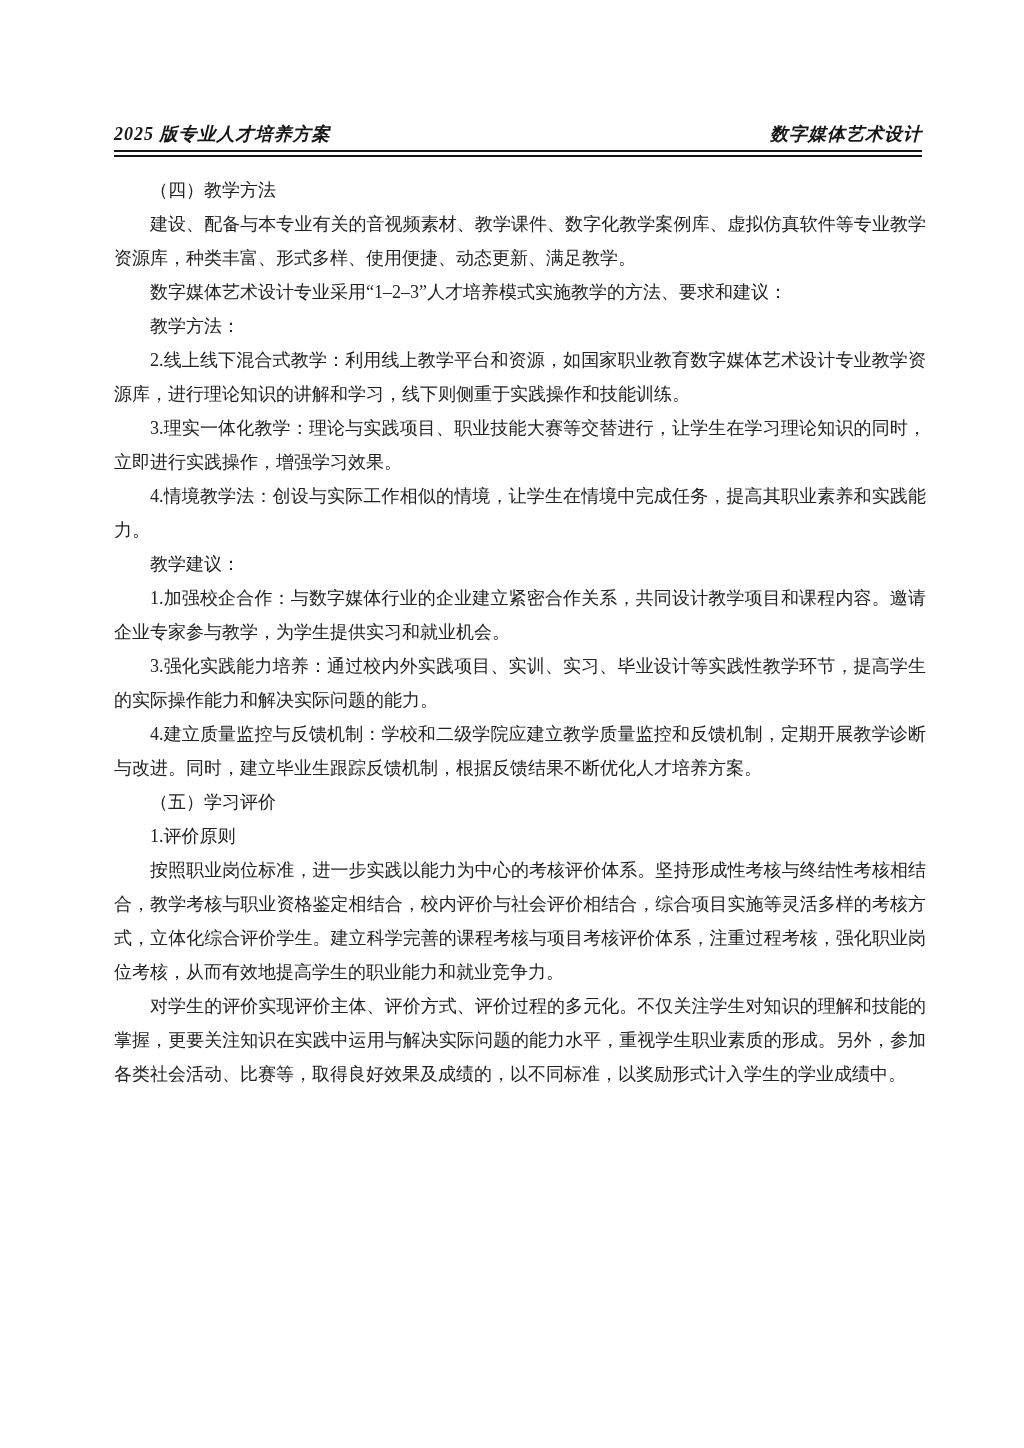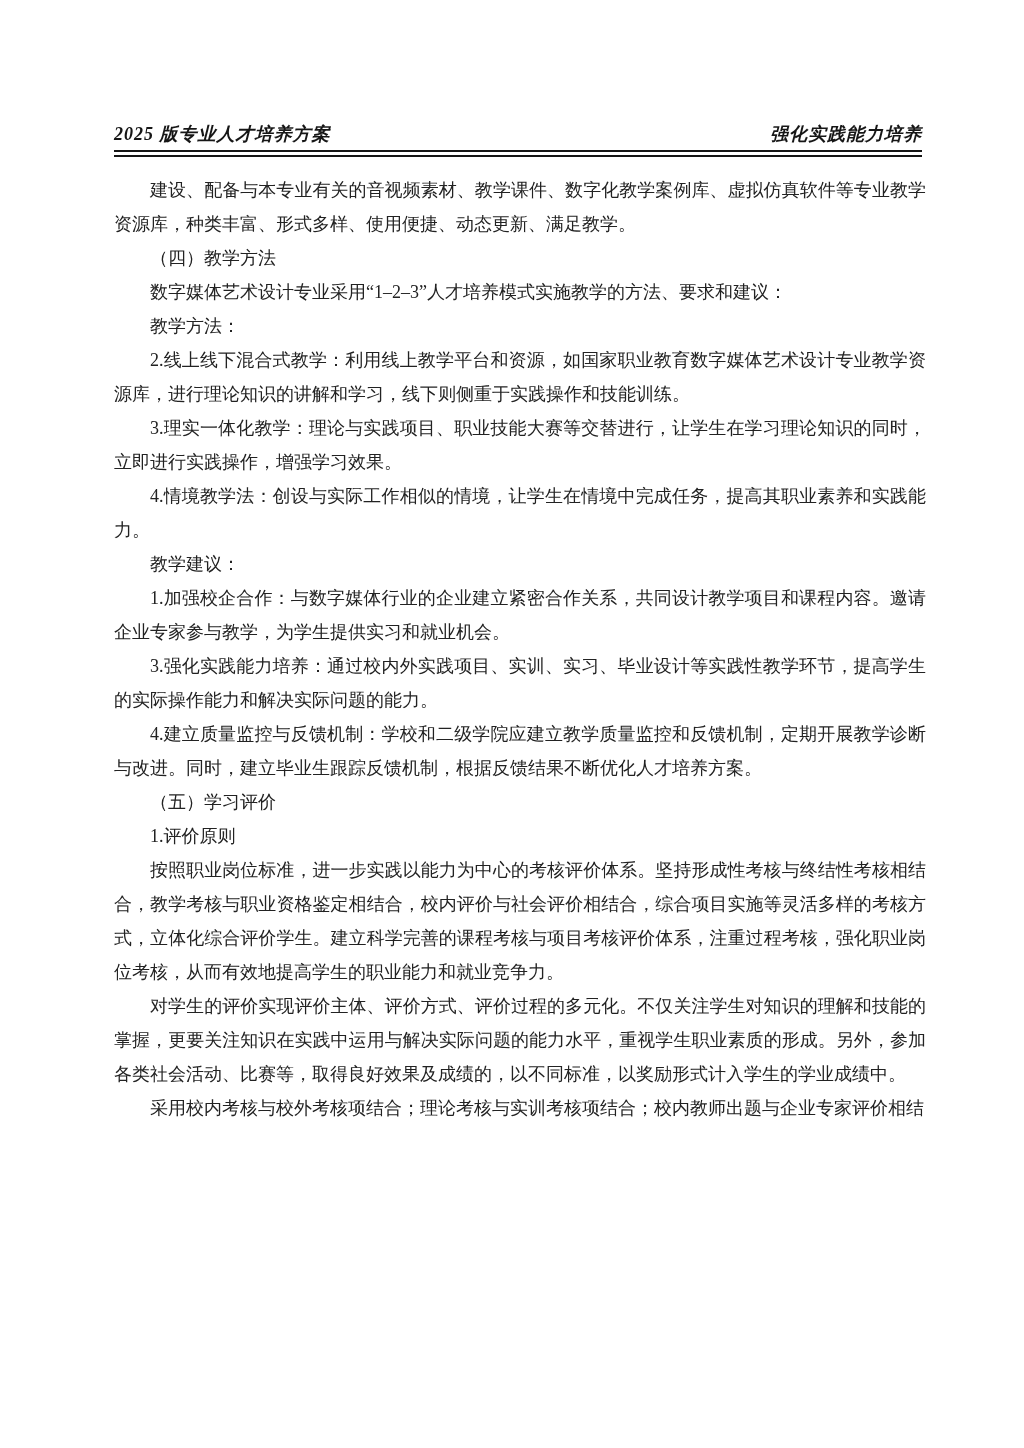--- a/index.html
+++ b/index.html
@@ -64,39 +64,38 @@
     margin-left: 38px;
   }
 </style>
 </head>
 <body>
 
 <div class="page">
 
   <div class="header">
     <span>2025 版专业人才培养方案</span>
-    <span>强化实践能力培养</span>
+    <span>数字媒体艺术设计</span>
   </div>
 
   <div class="header-rule"></div>
 
   <div class="content">
+    <p>（四）教学方法</p>
     <p>建设、配备与本专业有关的音视频素材、教学课件、数字化教学案例库、虚拟仿真软件等专业教学资源库，种类丰富、形式多样、使用便捷、动态更新、满足教学。</p>
-    <p>（四）教学方法</p>
     <p>数字媒体艺术设计专业采用“1–2–3”人才培养模式实施教学的方法、要求和建议：</p>
     <p>教学方法：</p>
     <p>2.线上线下混合式教学：利用线上教学平台和资源，如国家职业教育数字媒体艺术设计专业教学资源库，进行理论知识的讲解和学习，线下则侧重于实践操作和技能训练。</p>
     <p>3.理实一体化教学：理论与实践项目、职业技能大赛等交替进行，让学生在学习理论知识的同时，立即进行实践操作，增强学习效果。</p>
     <p>4.情境教学法：创设与实际工作相似的情境，让学生在情境中完成任务，提高其职业素养和实践能力。</p>
     <p>教学建议：</p>
     <p>1.加强校企合作：与数字媒体行业的企业建立紧密合作关系，共同设计教学项目和课程内容。邀请企业专家参与教学，为学生提供实习和就业机会。</p>
     <p>3.强化实践能力培养：通过校内外实践项目、实训、实习、毕业设计等实践性教学环节，提高学生的实际操作能力和解决实际问题的能力。</p>
     <p>4.建立质量监控与反馈机制：学校和二级学院应建立教学质量监控和反馈机制，定期开展教学诊断与改进。同时，建立毕业生跟踪反馈机制，根据反馈结果不断优化人才培养方案。</p>
     <p>（五）学习评价</p>
     <p>1.评价原则</p>
     <p>按照职业岗位标准，进一步实践以能力为中心的考核评价体系。坚持形成性考核与终结性考核相结合，教学考核与职业资格鉴定相结合，校内评价与社会评价相结合，综合项目实施等灵活多样的考核方式，立体化综合评价学生。建立科学完善的课程考核与项目考核评价体系，注重过程考核，强化职业岗位考核，从而有效地提高学生的职业能力和就业竞争力。</p>
     <p>对学生的评价实现评价主体、评价方式、评价过程的多元化。不仅关注学生对知识的理解和技能的掌握，更要关注知识在实践中运用与解决实际问题的能力水平，重视学生职业素质的形成。另外，参加各类社会活动、比赛等，取得良好效果及成绩的，以不同标准，以奖励形式计入学生的学业成绩中。</p>
-    <p>采用校内考核与校外考核项结合；理论考核与实训考核项结合；校内教师出题与企业专家评价相结</p>
   </div>
 
   <span class="page-number">15</span>
 
 </div>
 
 </body></html>

